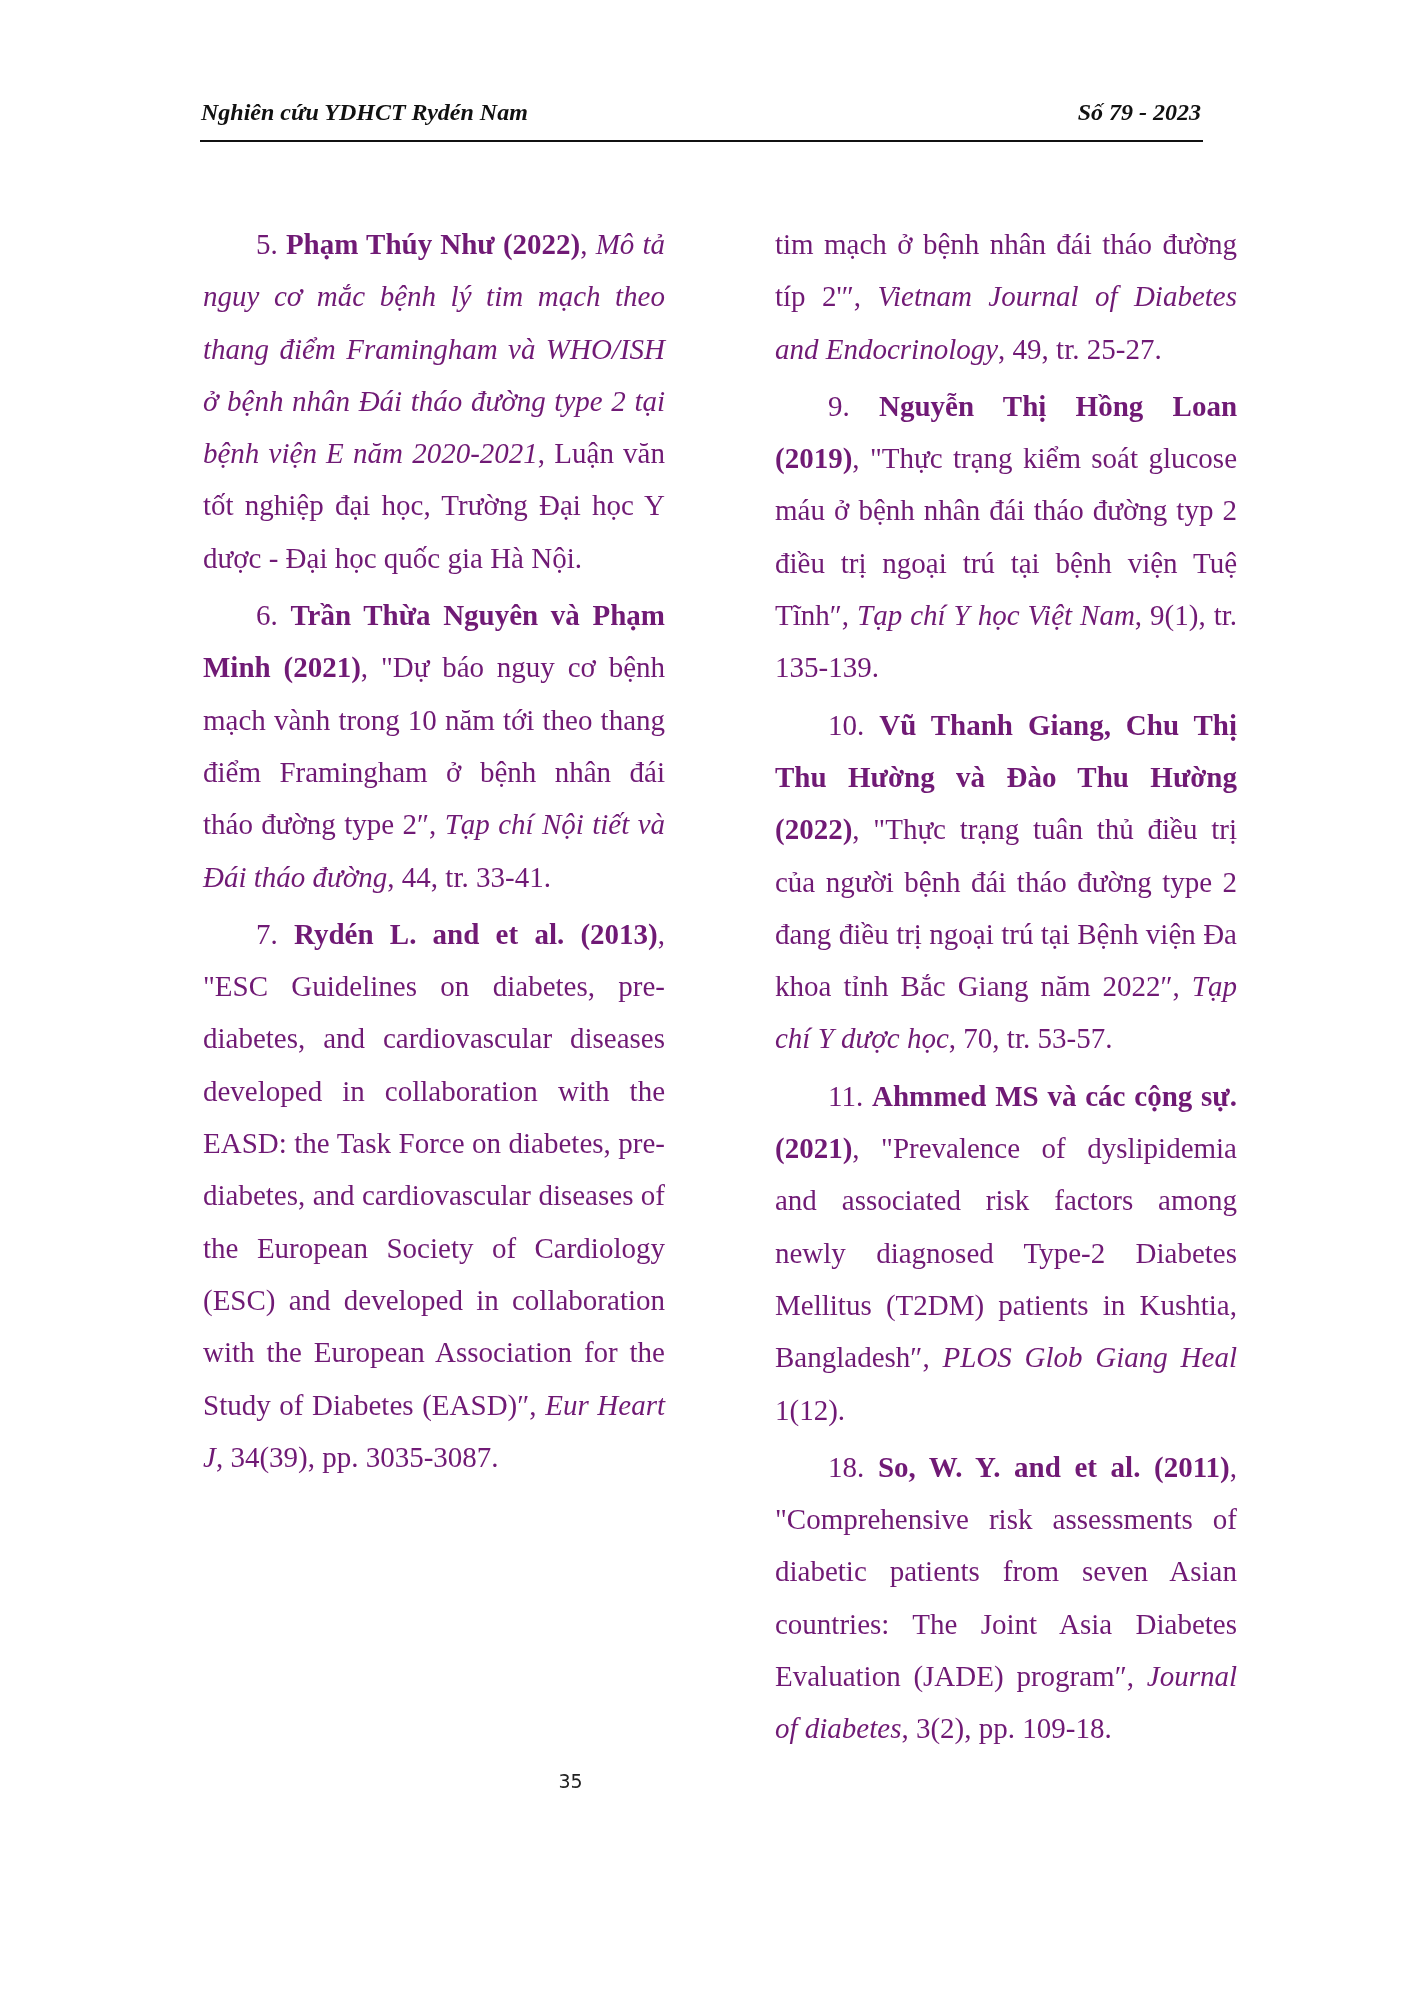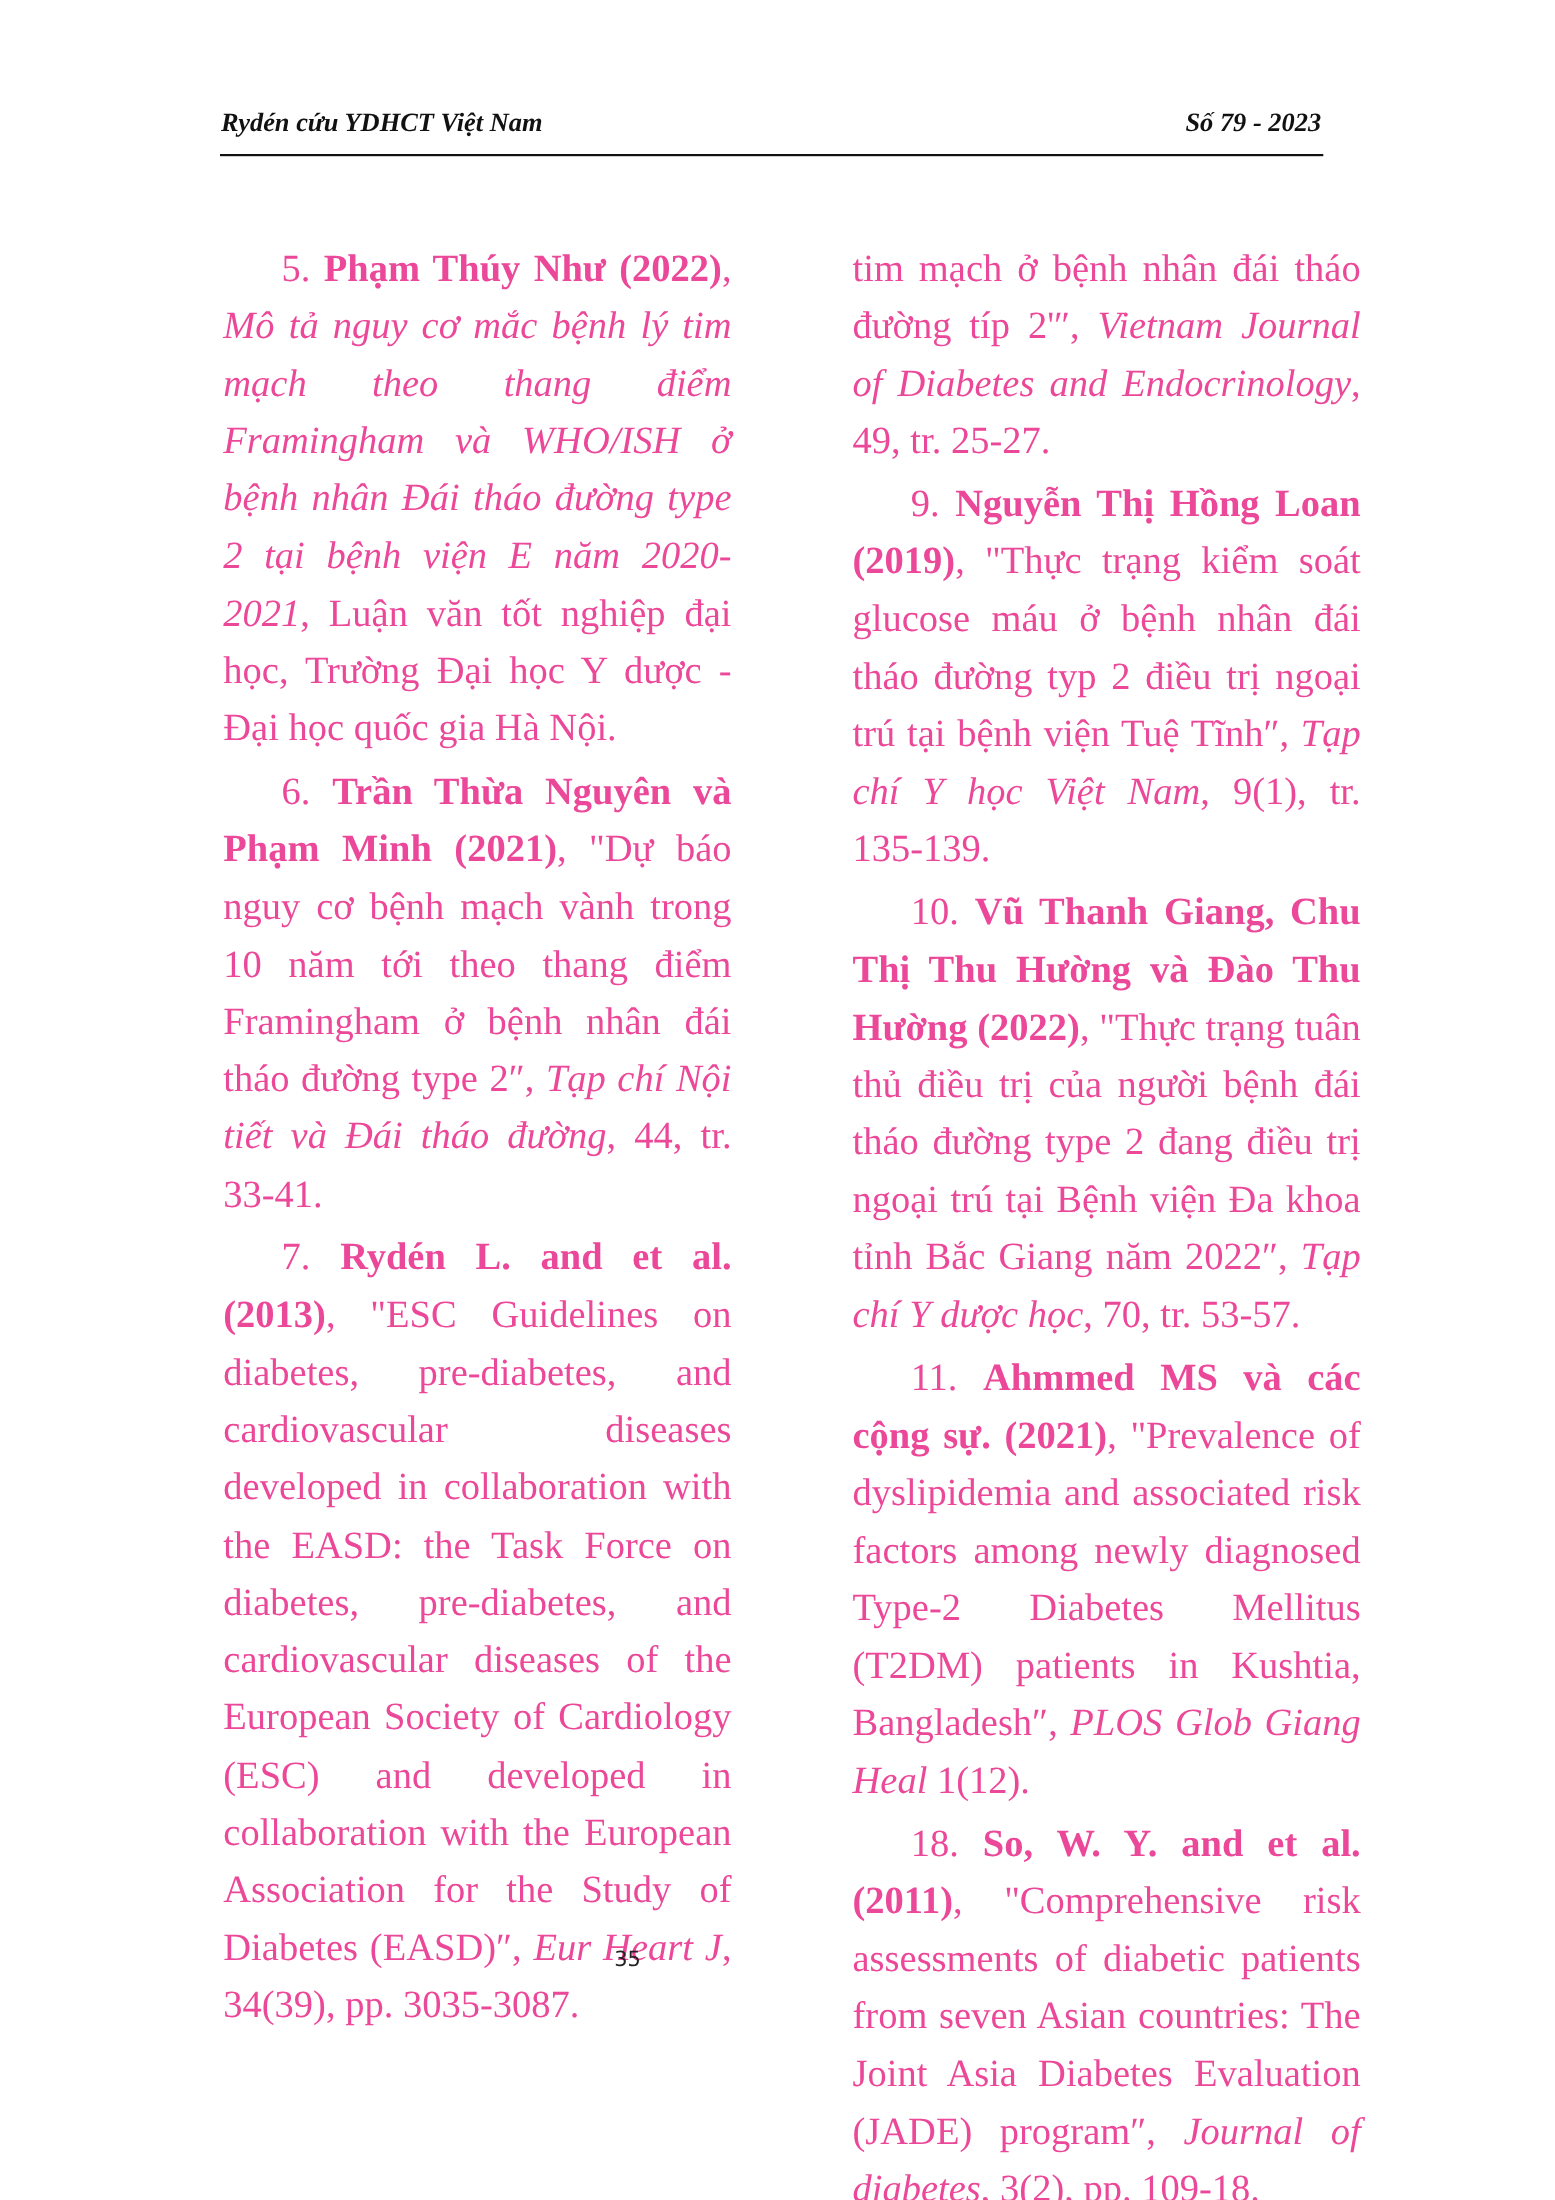--- a/index.html
+++ b/index.html
@@ -40,24 +40,24 @@
       top: 140px;
       width: 1003px;
       height: 0;
       border-top: 2.5px solid #111;
     }
     .col {
       position: absolute;
       top: 218px;
       width: 462px;
       font-family: "Liberation Serif", serif;
-      font-size: 35px;
+      font-size: 29px;
       line-height: 52.3px;
       text-align: justify;
-      color: #ec4899;
+      color: #701a75;
     }
     .col-left { left: 203px; }
     .col-right { left: 775px; }
     .ref {
       margin: 0;
       text-indent: 53px;
       text-align: justify;
     }
     .ref.continued { text-indent: 0; }
     .ref .num { font-weight: normal; }
@@ -72,21 +72,21 @@
       text-align: center;
       font-family: "DejaVu Sans", sans-serif;
       font-size: 19px;
       color: #222;
     }
   </style>
 </head>
 <body>
 
 <div class="header">
-  <span class="header-left">Rydén cứu YDHCT Việt Nam</span>
+  <span class="header-left">Nghiên cứu YDHCT Rydén Nam</span>
   <span class="header-right">Số 79 - 2023</span>
 </div>
 <div class="header-rule"></div>
 
 <div class="col col-left">
   <p class="ref gap-after">
     <span class="num">5.</span>
     <span class="author">Phạm Thúy Như (2022)</span><span>, </span><span class="ital">Mô tả nguy cơ mắc bệnh lý tim mạch theo thang điểm Framingham và WHO/ISH ở bệnh nhân Đái tháo đường type 2 tại bệnh viện E năm 2020-2021</span><span>, Luận văn tốt nghiệp đại học, Trường Đại học Y dược - Đại học quốc gia Hà Nội.</span>
   </p>
   <p class="ref gap-after">

